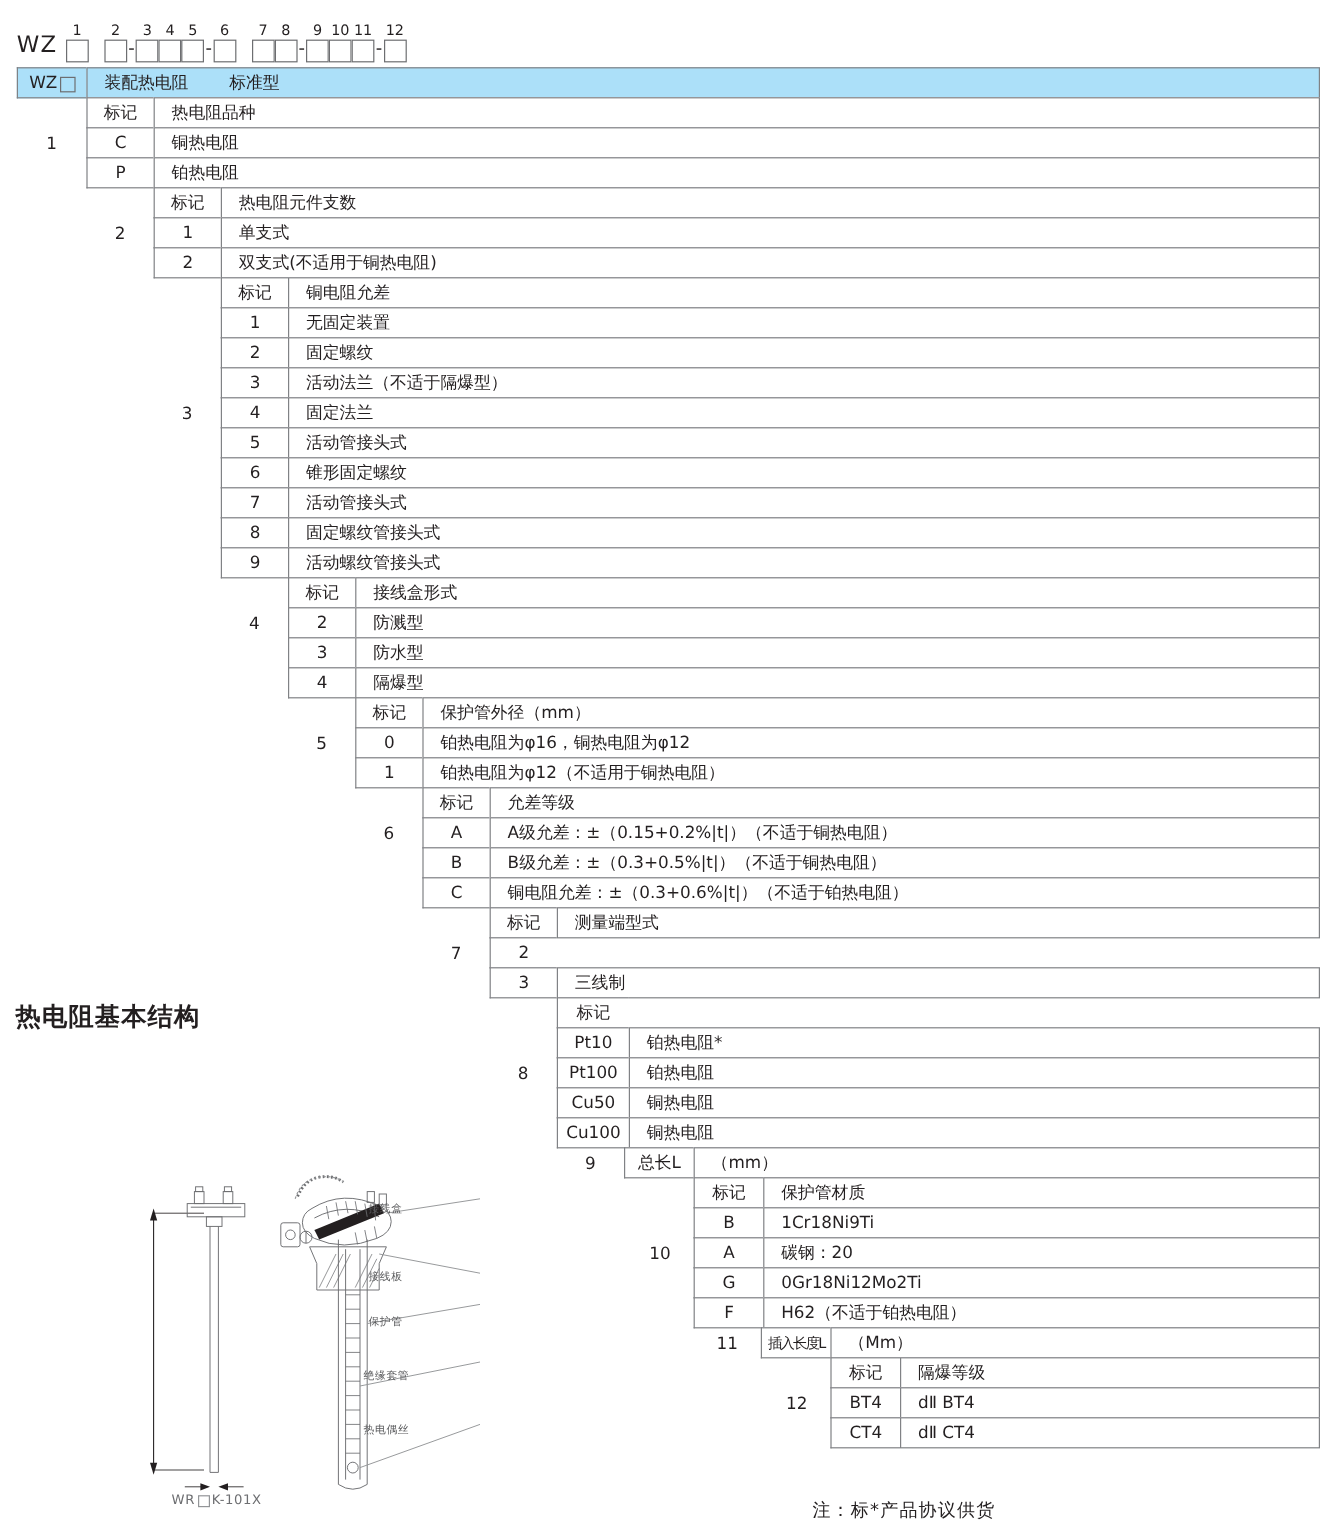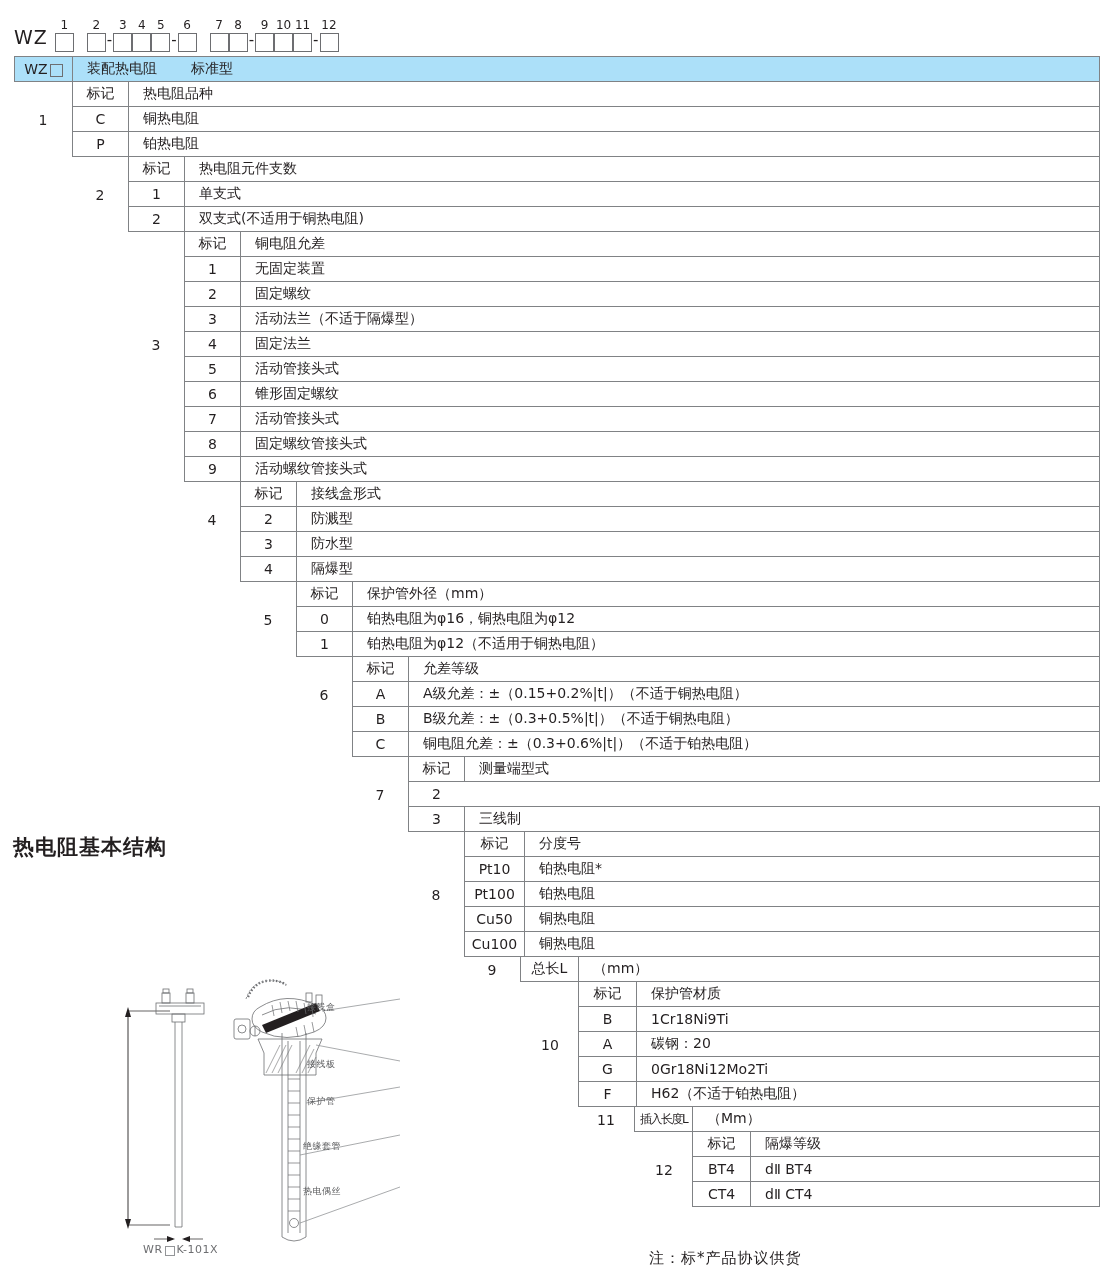--- a/index.html
+++ b/index.html
@@ -178,21 +178,21 @@
     position: absolute;
     font-size: 9px;
     color: #58595b;
     white-space: nowrap;
     letter-spacing: 0.5px;
   }
 
   
   #footnote {
     position: absolute;
-    left: 649px;
+    left: 677px;
     top: 1249px;
     font-size: 15px;
     color: #231f20;
     letter-spacing: 1px;
   }
 </style>
 </head>
 <body>
 
 <div id="code-header">
@@ -450,21 +450,20 @@
     <div class="row">
       <div class="spacer" style="flex-basis: 338px;"></div>
       <div class="idx" style="flex-basis: 56px;"></div>
       <div class="cell mark" style="flex: 0 0 56px;">3</div>
       <div class="cell desc last">三线制</div>
     </div>
     <div class="row">
       <div class="spacer" style="flex-basis: 394px;"></div>
       <div class="idx" style="flex-basis: 56px;"></div>
       <div class="cell mark" style="flex: 0 0 60px;">标记</div>
-      <div class="cell desc last">分度号</div>
     </div>
     <div class="row">
       <div class="spacer" style="flex-basis: 394px;"></div>
       <div class="idx" style="flex-basis: 56px;"></div>
       <div class="cell mark" style="flex: 0 0 60px;">Pt10</div>
       <div class="cell desc last">铂热电阻*</div>
     </div>
     <div class="row">
       <div class="spacer" style="flex-basis: 394px;"></div>
       <div class="idx" style="flex-basis: 56px;">8</div>

